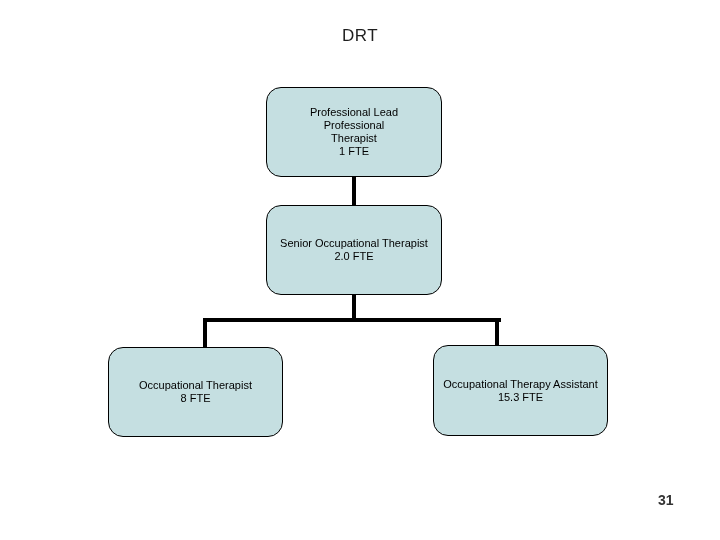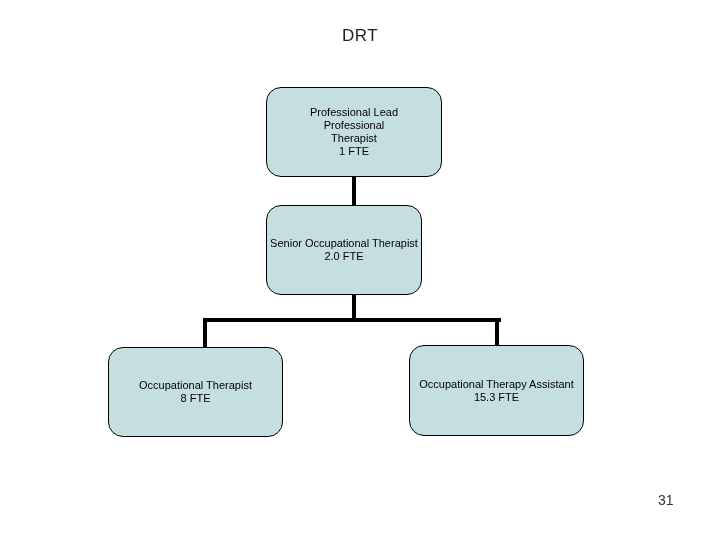--- a/index.html
+++ b/index.html
@@ -34,38 +34,39 @@
     display: flex;
     flex-direction: column;
     align-items: center;
     justify-content: center;
     text-align: center;
     font-size: 11px;
     line-height: 13px;
     color: #000000;
   }
   .box-top    { left: 266px; top: 87px;  width: 176px; height: 90px; }
-  .box-mid    { left: 266px; top: 205px; width: 156px; height: 90px; }
+  .box-mid    { left: 266px; top: 205px; width: 176px; height: 90px; }
   .box-left   { left: 108px; top: 347px; width: 175px; height: 90px; }
-  .box-right  { left: 409px; top: 345px; width: 175px; height: 91px; }
+  .box-right  { left: 433px; top: 345px; width: 175px; height: 91px; }
   .connector {
     position: absolute;
     background: #000000;
   }
   .conn-v1 { left: 352px; top: 176px; width: 4px; height: 30px; }
   .conn-v2 { left: 352px; top: 294px; width: 4px; height: 26px; }
   .conn-h  { left: 203px; top: 318px; width: 298px; height: 4px; }
   .conn-v3 { left: 203px; top: 320px; width: 4px; height: 28px; }
   .conn-v4 { left: 495px; top: 320px; width: 4px; height: 26px; }
   .page-number {
     position: absolute;
     left: 658px;
     top: 492px;
     font-size: 14px;
     color: #333333;
+    font-weight: bold;
   }
 </style>
 </head>
 <body>
 
 <div class="slide">
 
   <div class="slide-title">DRT</div>
 
   <div class="connector conn-v1"></div>

